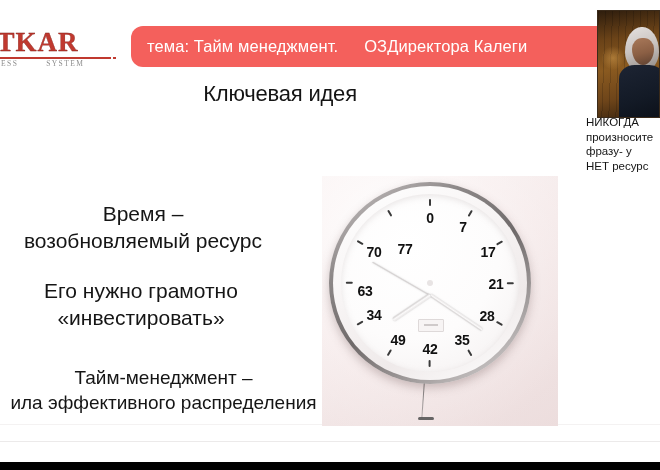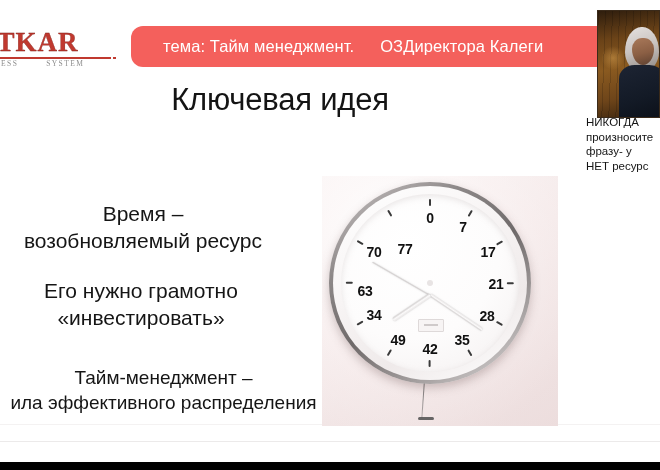--- a/index.html
+++ b/index.html
@@ -111,34 +111,34 @@
     background: #f4605c;
     border-radius: 12px;
     display: flex;
     align-items: center;
     overflow: hidden;
   }
   #topic-banner .topic-text {
     color: #ffffff;
     font-size: 16.5px;
     white-space: nowrap;
-    padding-left: 32px;
+    padding-left: 16px;
     letter-spacing: 0.1px;
   }
   #topic-banner .topic-text .gap { display: inline-block; width: 26px; }
 
   
   #heading {
     position: absolute;
     left: 0;
     top: 79px;
     width: 560px;
     text-align: center;
     color: #141414;
-    font-size: 31px;
+    font-size: 22px;
     line-height: 1.33;
     letter-spacing: -0.2px;
   }
 
   
   .body-block {
     position: absolute;
     color: #151515;
     line-height: 1.30;
     white-space: nowrap;

